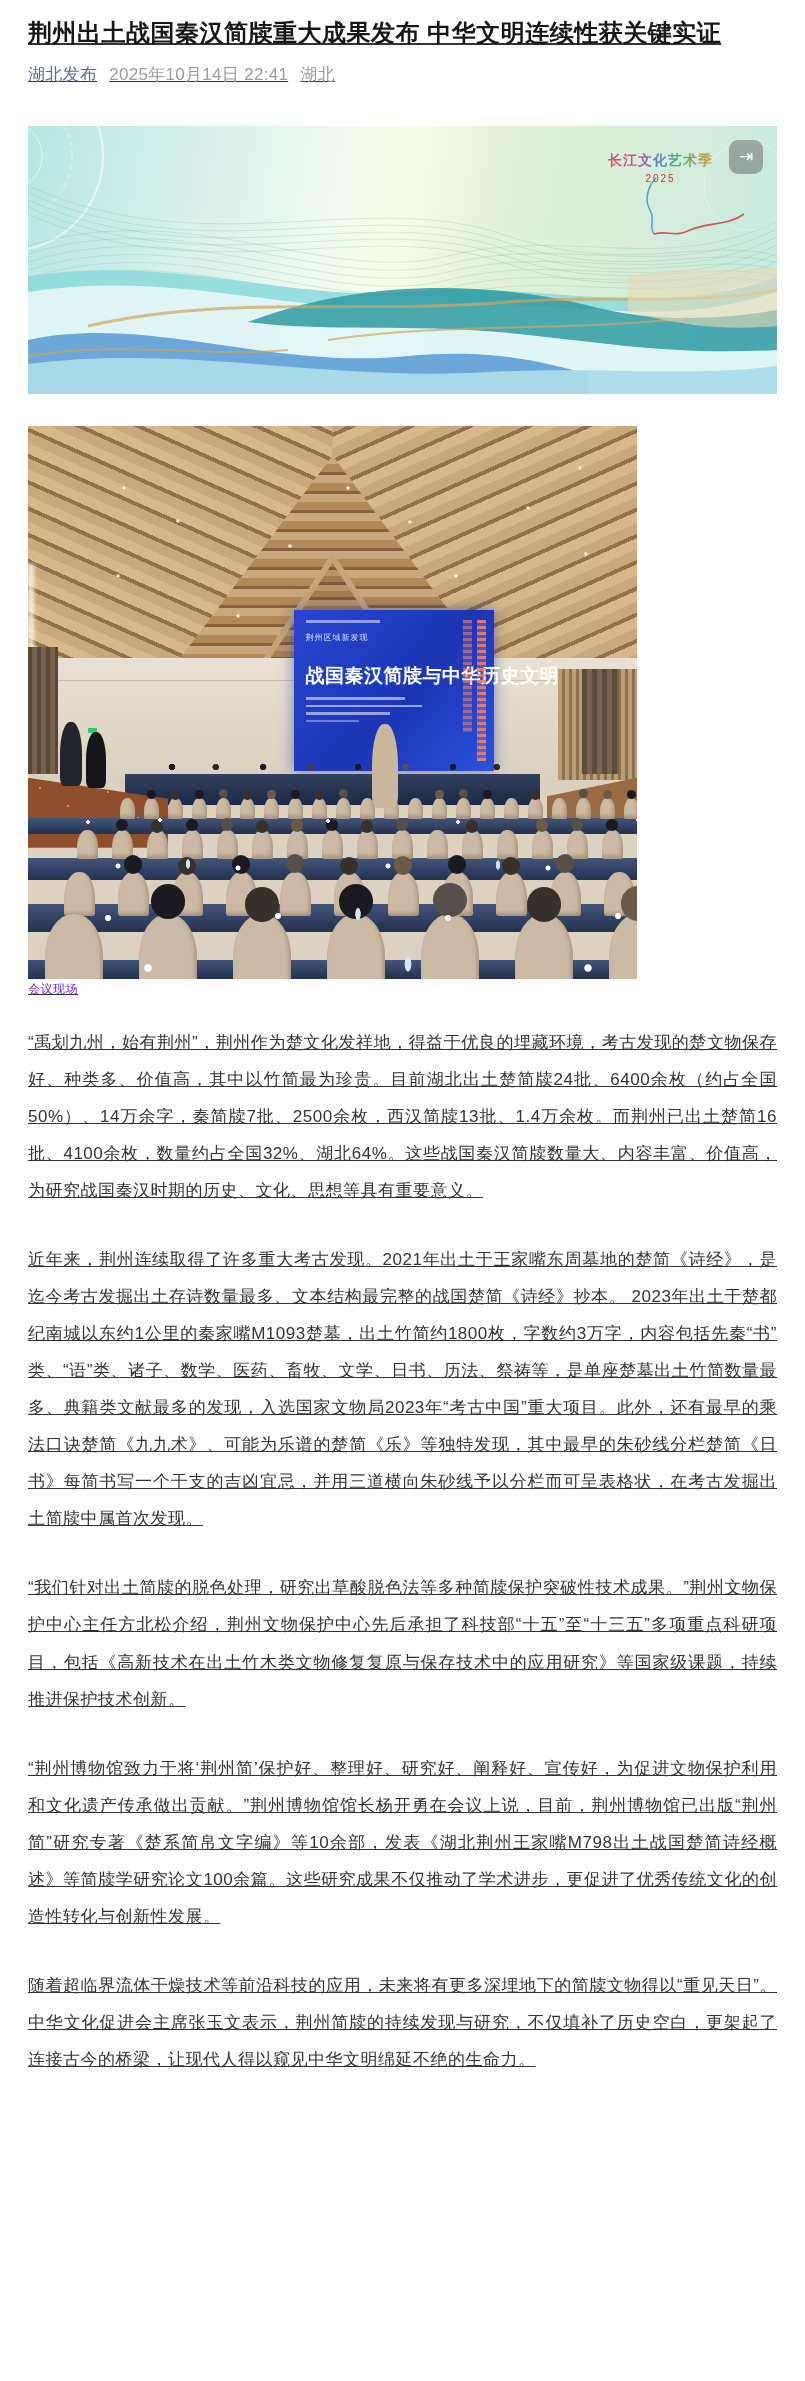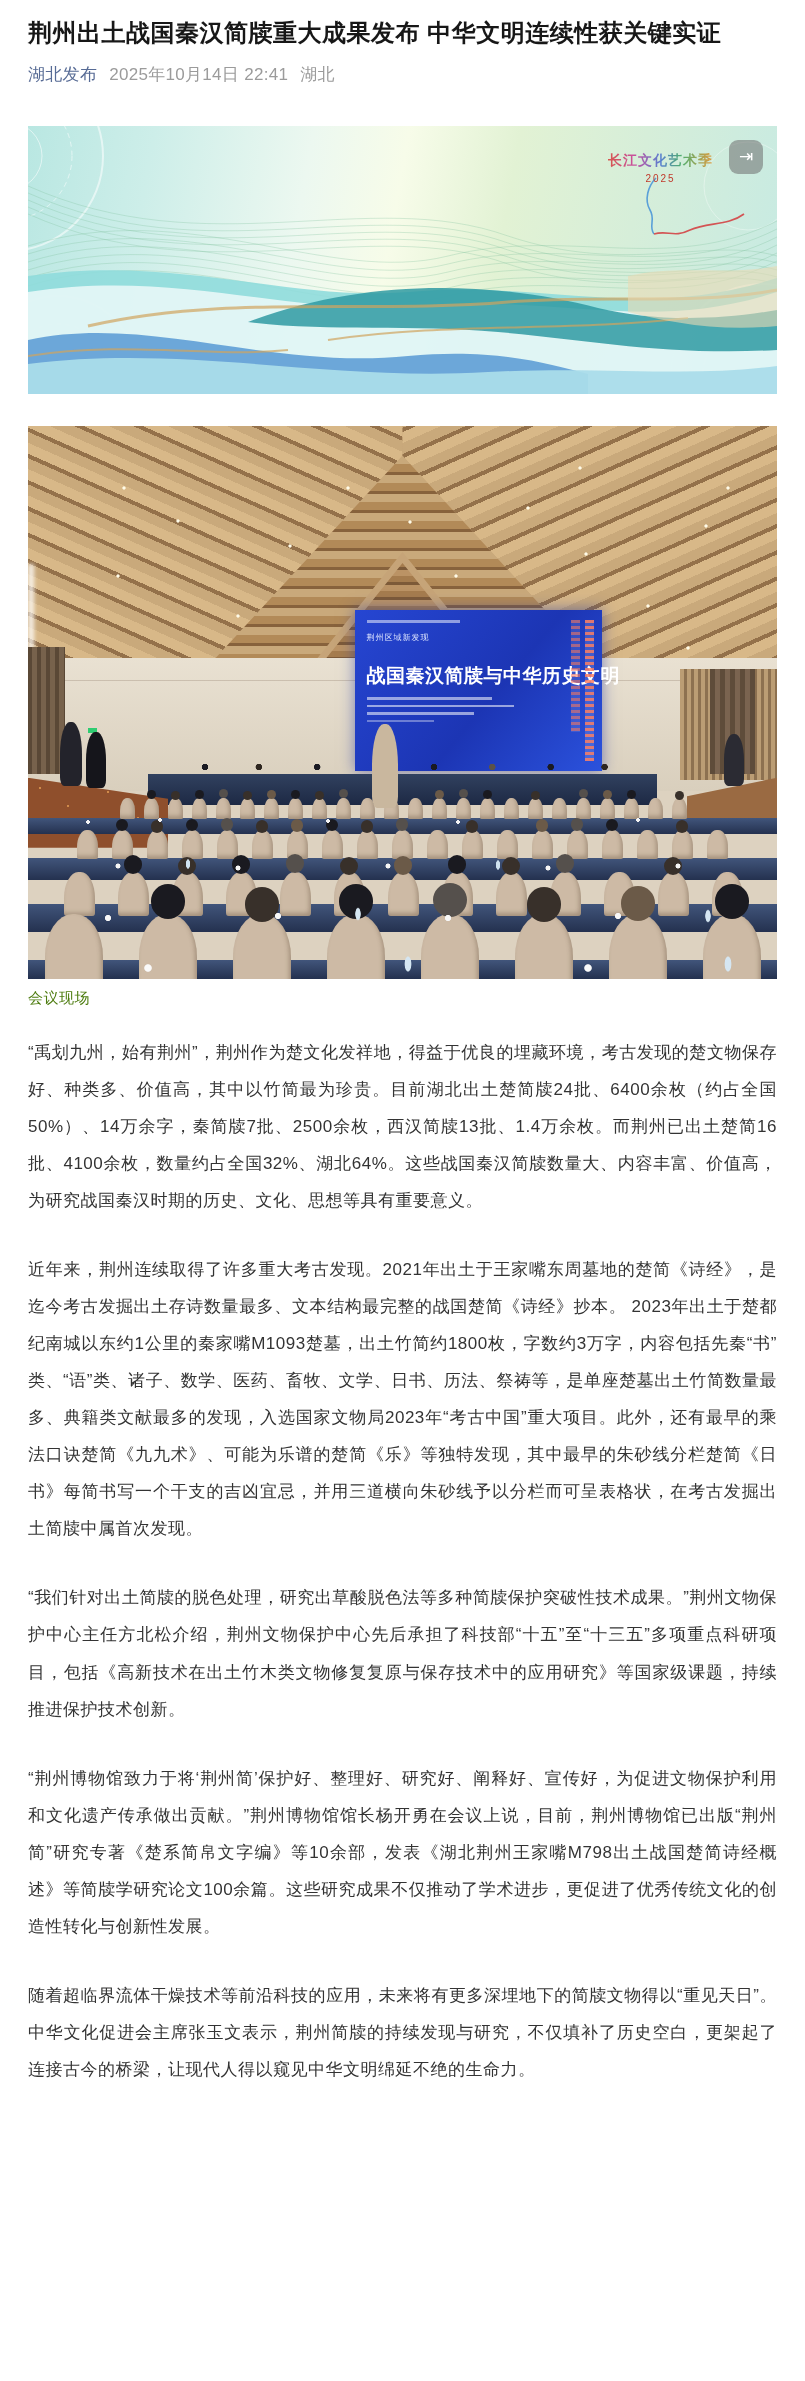--- a/index.html
+++ b/index.html
@@ -1,17 +1,17 @@
 <!DOCTYPE html>
 <html lang="zh"><head>
 <meta charset="utf-8">
 <style>
   html,body{margin:0;padding:0;background:#ffffff;}
   body{width:805px;font-family:"Liberation Sans","DejaVu Sans",sans-serif;color:#333;}
-  .article{padding:0 28px 26px;}
+  .article{padding:0 28px 26px;text-decoration:underline;}
 
   
   .title{font-size:24px;line-height:1.45;font-weight:700;color:#171717;margin:16px 0 12px;letter-spacing:.5px;}
   .meta{font-size:17px;color:#9b9b9b;margin:0 0 40px;letter-spacing:.3px;}
   .meta .source{color:#576b95;font-weight:500;margin-right:12px;cursor:pointer;}
   .meta .dt{margin-right:12px;}
 
   
   .banner{position:relative;height:268px;overflow:hidden;margin:0 0 32px;
     background:linear-gradient(100deg,#b9e7e2 0%,#cdeee9 16%,#ecf8f0 36%,#f7fce9 48%,#e2f2d4 62%,#d6eed9 78%,#c6eae3 100%);}
@@ -24,21 +24,21 @@
   .expand-btn{position:absolute;top:14px;right:14px;width:34px;height:34px;border-radius:9px;
     background:rgba(110,110,110,.55);color:#fff;display:flex;align-items:center;justify-content:center;
     font-size:17px;cursor:pointer;}
 
   
   .para{font-size:17px;line-height:2.18;letter-spacing:.5px;text-align:justify;color:#333;margin:0 0 32px;}
   .hl{color:#45a5dc;font-weight:700;}
 
   
   figure{margin:0 0 26px;}
-  .photo{position:relative;width:749px;height:553px;overflow:hidden;background:#ddd2c0;}
+  .photo{position:relative;width:609px;height:553px;overflow:hidden;background:#ddd2c0;}
   .photo *{position:absolute;}
   .ceil-base{left:0;top:0;width:100%;height:60%;background:#c6a478;}
   .ceil-left{left:0;top:0;width:100%;height:60%;
     clip-path:polygon(0 0,50% 0,50% 9%,14% 97%,0 84%);
     background:repeating-linear-gradient(24deg,#c9a97b 0 10px,#94714a 10px 14px,#d8b888 14px 24px);}
   .ceil-right{left:0;top:0;width:100%;height:60%;
     clip-path:polygon(50% 0,100% 0,100% 84%,86% 97%,50% 9%);
     background:repeating-linear-gradient(156deg,#c9a97b 0 10px,#94714a 10px 14px,#d8b888 14px 24px);}
   .ceil-mid{left:0;top:0;width:100%;height:60%;
     clip-path:polygon(14% 97%,50% 9%,86% 97%,72% 100%,50% 38%,28% 100%);
@@ -145,21 +145,21 @@
     radial-gradient(circle 5px at 80px 112px,#f7f7f7 0 55%,transparent 70%),
     radial-gradient(circle 5px at 250px 110px,#f7f7f7 0 55%,transparent 70%),
     radial-gradient(circle 5px at 420px 112px,#f7f7f7 0 55%,transparent 70%),
     radial-gradient(circle 5px at 590px 110px,#f7f7f7 0 55%,transparent 70%),
     radial-gradient(ellipse 4px 9px at 330px 108px,#d5e6f2 0 60%,transparent 75%),
     radial-gradient(ellipse 4px 9px at 680px 110px,#d5e6f2 0 60%,transparent 75%),
     radial-gradient(circle 6px at 120px 162px,#fafafa 0 55%,transparent 70%),
     radial-gradient(ellipse 5px 11px at 380px 158px,#d5e6f2 0 60%,transparent 75%),
     radial-gradient(circle 6px at 560px 162px,#fafafa 0 55%,transparent 70%),
     radial-gradient(ellipse 5px 11px at 700px 158px,#d5e6f2 0 60%,transparent 75%);}
-  figcaption{font-size:15px;color:#4d7c0f;margin-top:10px;letter-spacing:.5px;}
+  figcaption{font-size:12px;color:#6d28d9;margin-top:2px;letter-spacing:.5px;}
 </style>
 </head>
 <body>
 
 <div class="article">
 
   <h1 class="title">荆州出土战国秦汉简牍重大成果发布 中华文明连续性获关键实证</h1>
 
   <div class="meta">
     <span class="source">湖北发布</span><span class="dt">2025年10月14日 22:41</span><span>湖北</span>

